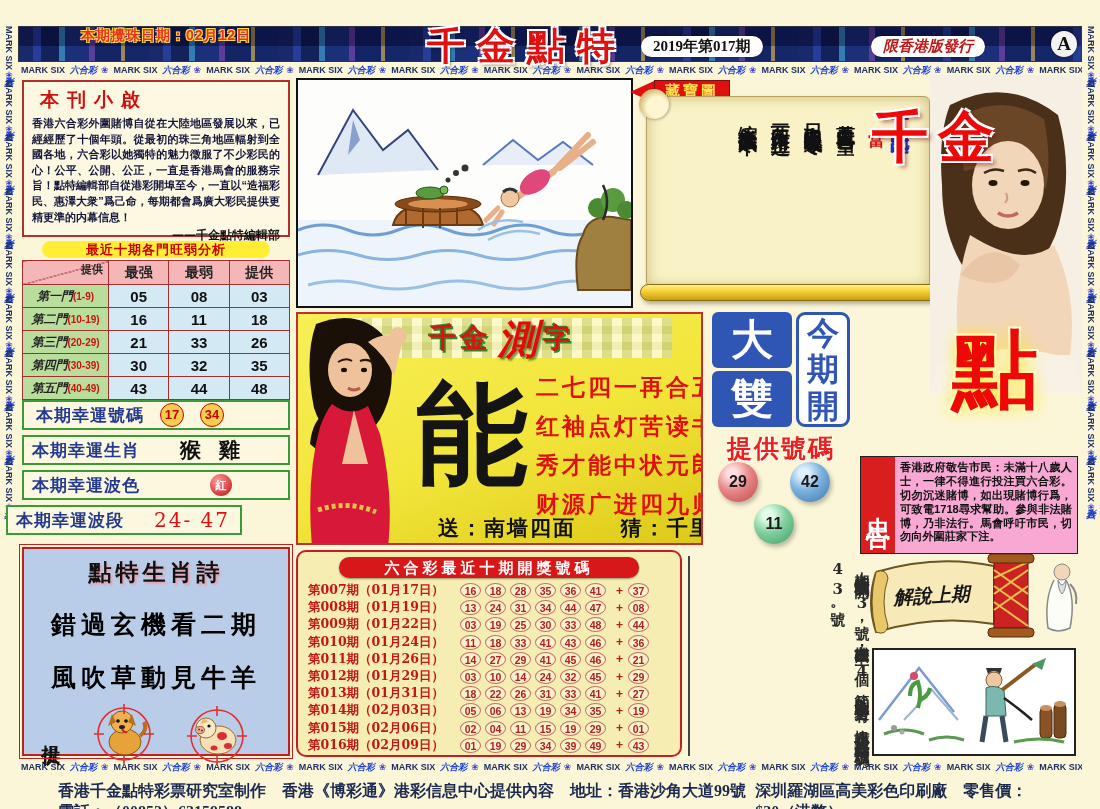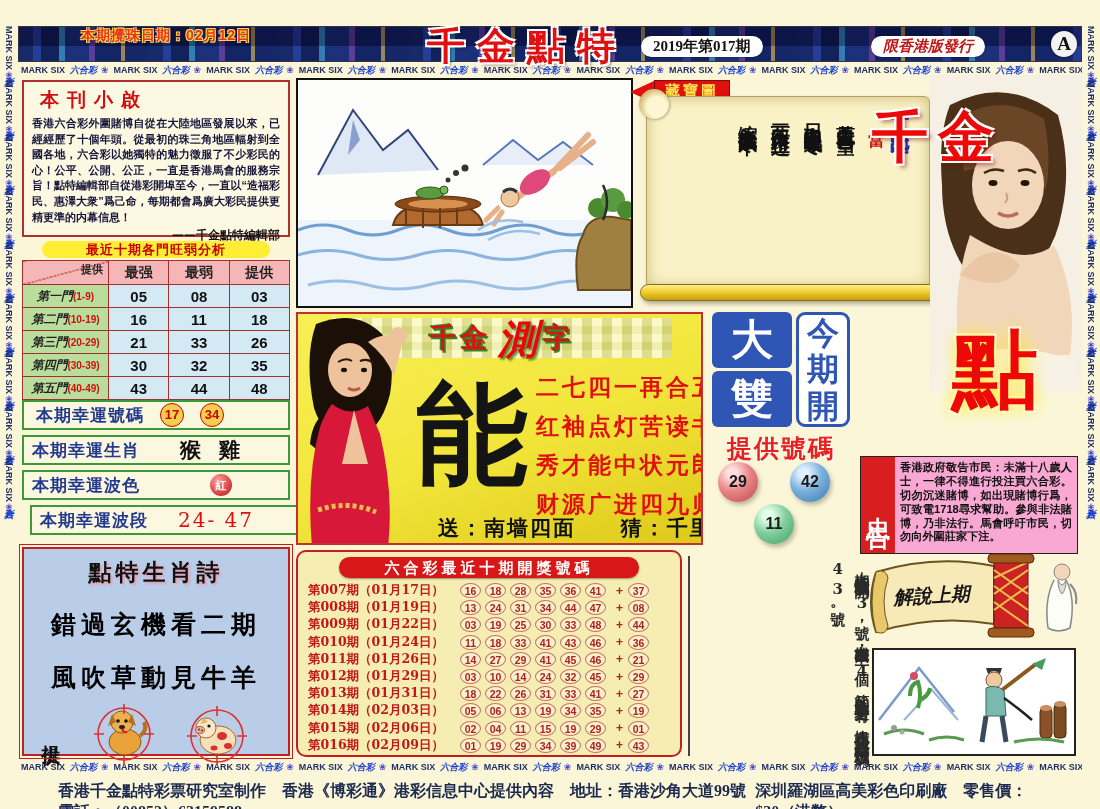--- a/index.html
+++ b/index.html
@@ -193,21 +193,21 @@
     <span id="lucky-nums"><span class="lnum">17</span><span class="lnum">34</span></span>
   </div>
   <div class="abs lucky" style="left:22px;top:435px;width:268px;height:30px;">
     <span class="lucky-label">本期幸運生肖</span>
     <span class="zodiac-val">猴雞</span>
   </div>
   <div class="abs lucky" style="left:22px;top:470px;width:268px;height:30px;">
     <span class="lucky-label">本期幸運波色</span>
     <span class="ballmini">紅</span>
   </div>
-  <div class="abs lucky" style="left:30px;top:505px;width:268px;height:30px;">
+  <div class="abs lucky" style="left:6px;top:505px;width:236px;height:30px;">
     <span class="lucky-label">本期幸運波段</span>
     <span class="range-val">24- 47</span>
   </div>
 
   <div class="abs zpoem" style="left:22px;top:547px;width:268px;height:209px;">
     <div class="zpoem-title">點特生肖詩</div>
     <div id="zpoem-lines">
         <div class="zpoem-line">錯過玄機看二期</div>
         <div class="zpoem-line">風吹草動見牛羊</div>
       </div>

